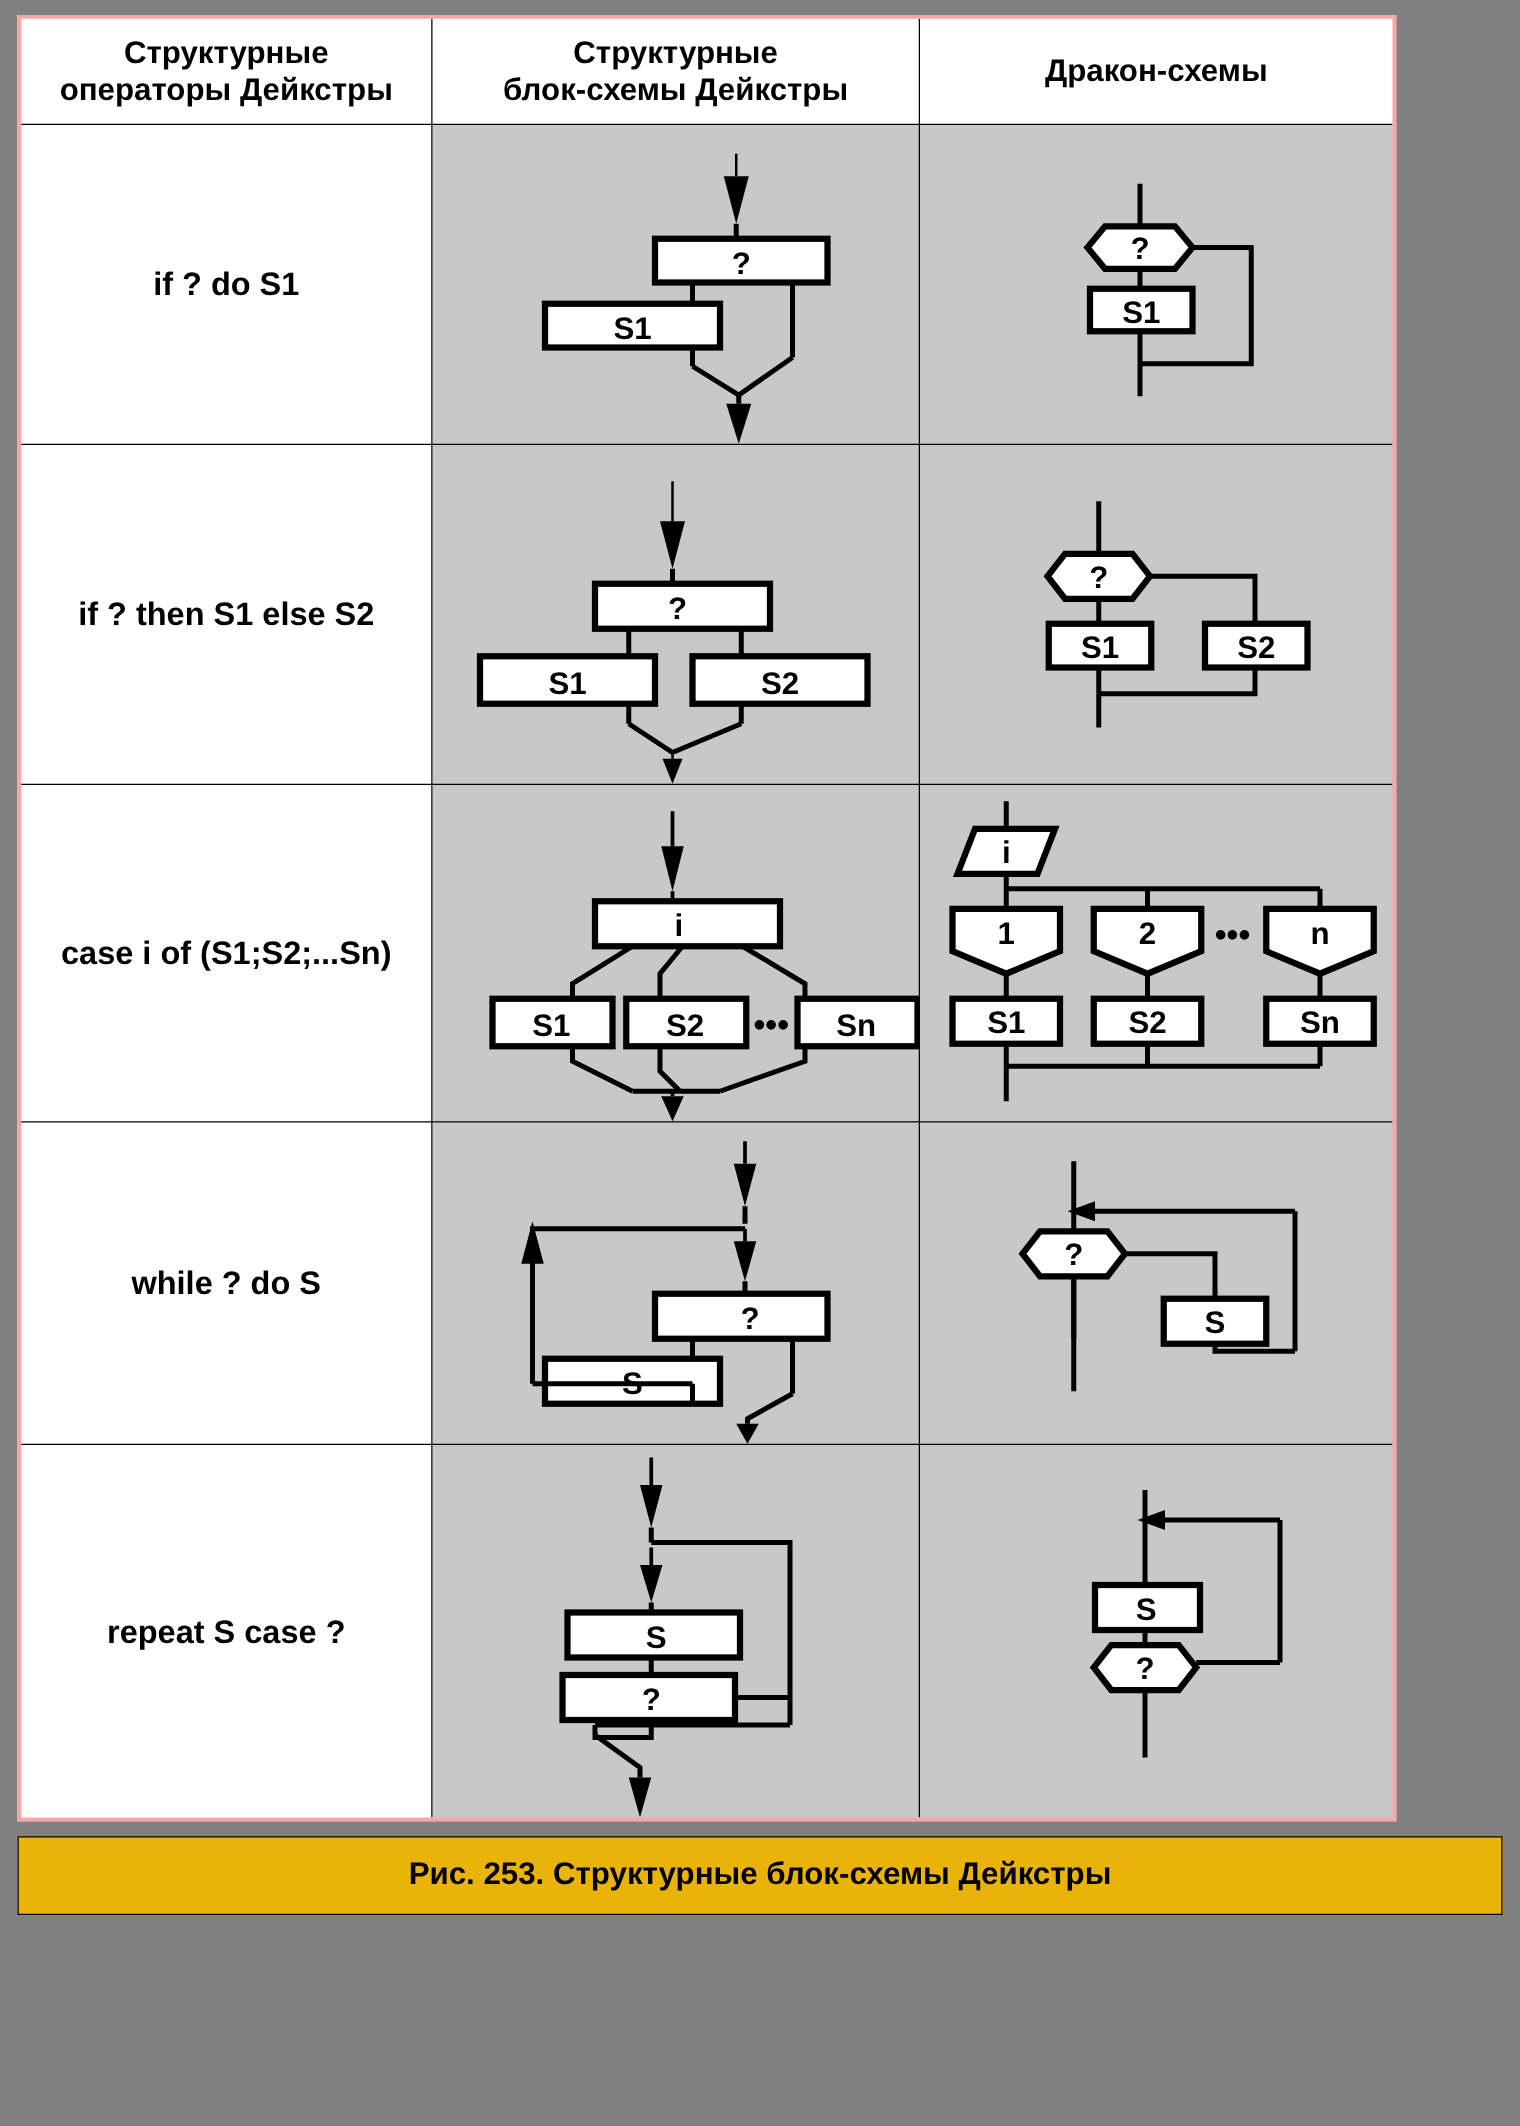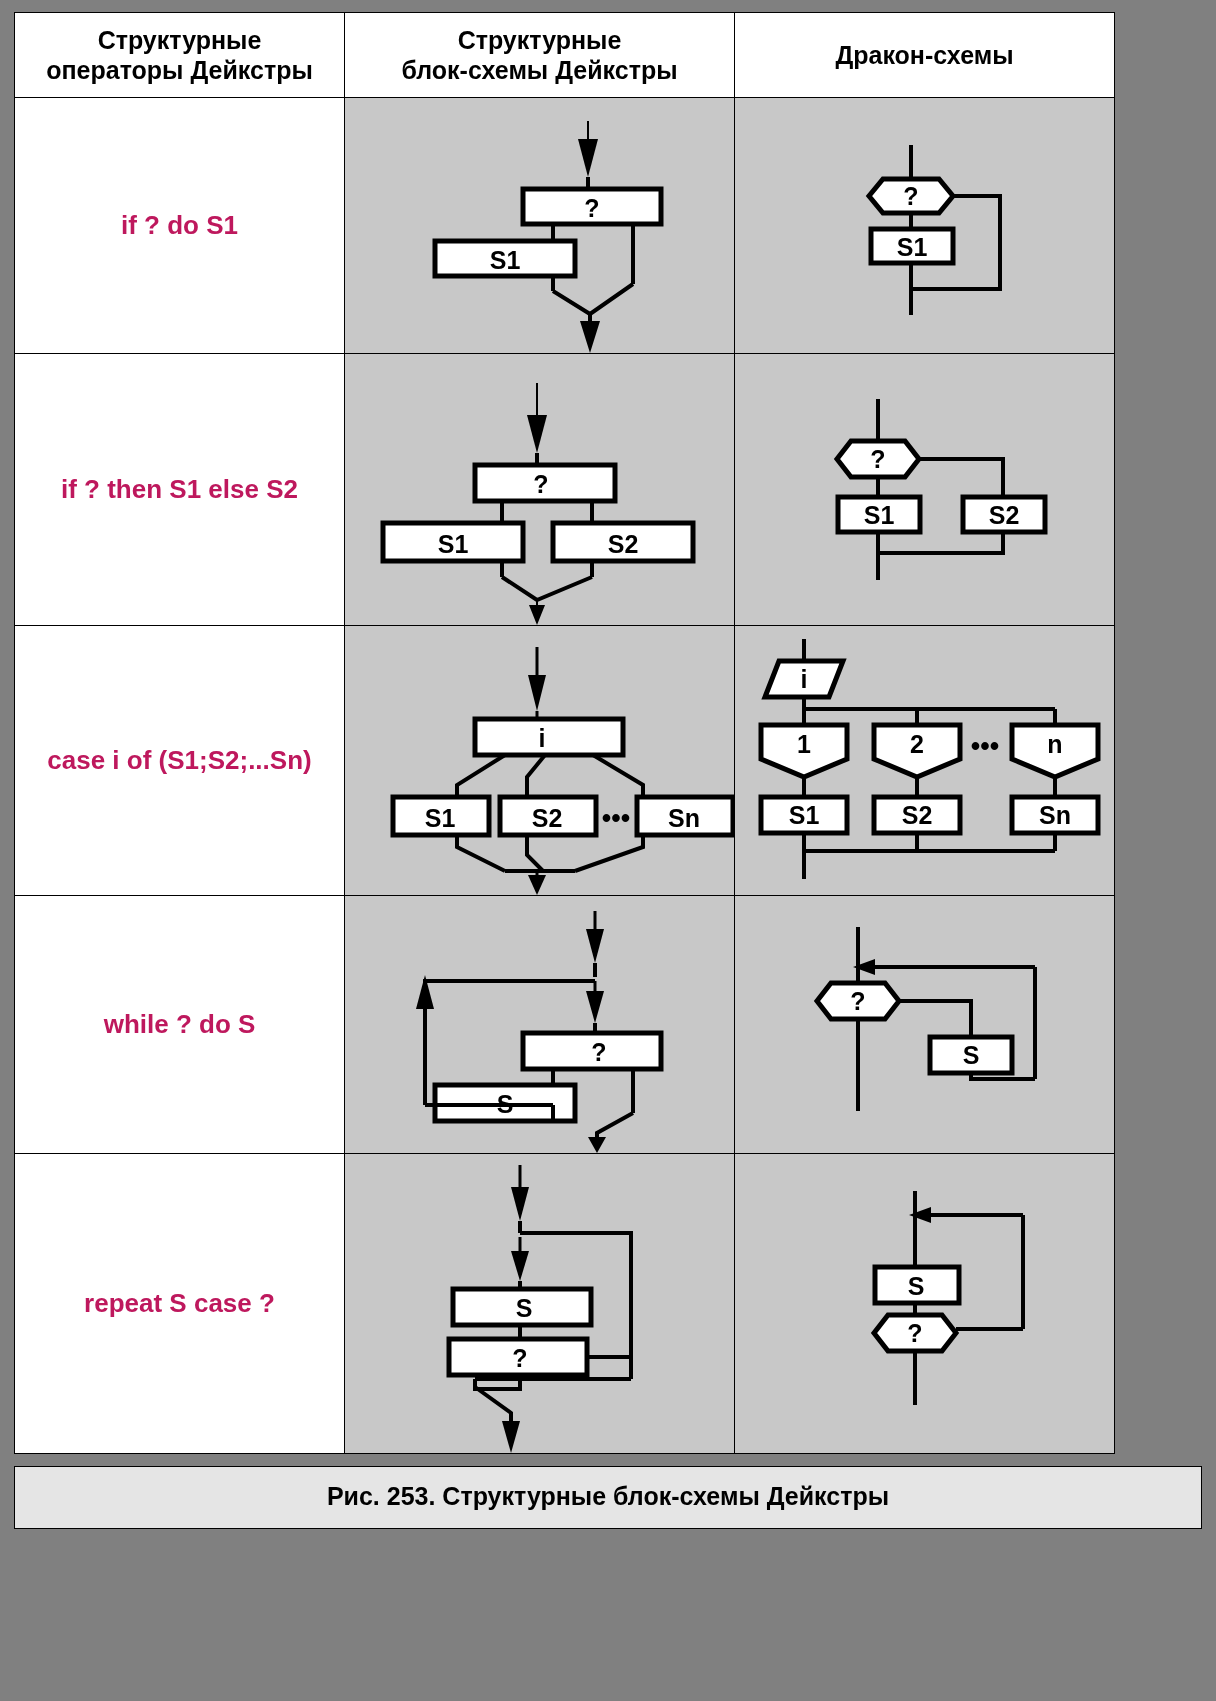--- a/index.html
+++ b/index.html
@@ -8,21 +8,21 @@
     background:#808080;
     font-family:"Liberation Sans","DejaVu Sans",sans-serif;
     overflow:hidden;
   }
   .page{position:relative;width:1216px;height:1701px;box-sizing:border-box;padding:12px 14px 12px 14px;}
   table.grid{
     border-collapse:collapse;
     width:953px;
     table-layout:fixed;
     background:#fff;
-    border:1px solid #fca5a5;
+    border:3px solid #fca5a5;
   }
   table.grid td,table.grid th{
     border:1px solid #000;
     padding:0;
     margin:0;
     vertical-align:middle;
   }
   th.hdr{
     background:#fff;
     color:#000;
@@ -31,34 +31,34 @@
     line-height:1.22;
     height:84px;
     text-align:center;
     padding:4px 6px;
   }
   td.op{
     background:#fff;
     text-align:center;
     font-weight:bold;
     font-size:26px;
-    color:#be185d;
+    color:#000000;
   }
   td.dia{
     background:#c8c8c8;
     text-align:center;
     padding:0;
   }
   td.dia svg{display:block;margin:0 auto;}
   .col1{width:330px;}
   .col2{width:390px;}
   .col3{width:380px;}
   .caption-wrap{margin-top:12px;}
   .caption{
-    background:#e5e5e5;
+    background:#eab308;
     border:1px solid #000;
     width:1188px;
     box-sizing:border-box;
     text-align:center;
     font-weight:bold;
     font-size:25px;
     line-height:1.32;
     padding:13px 8px 15px 8px;
     color:#000;
   }

